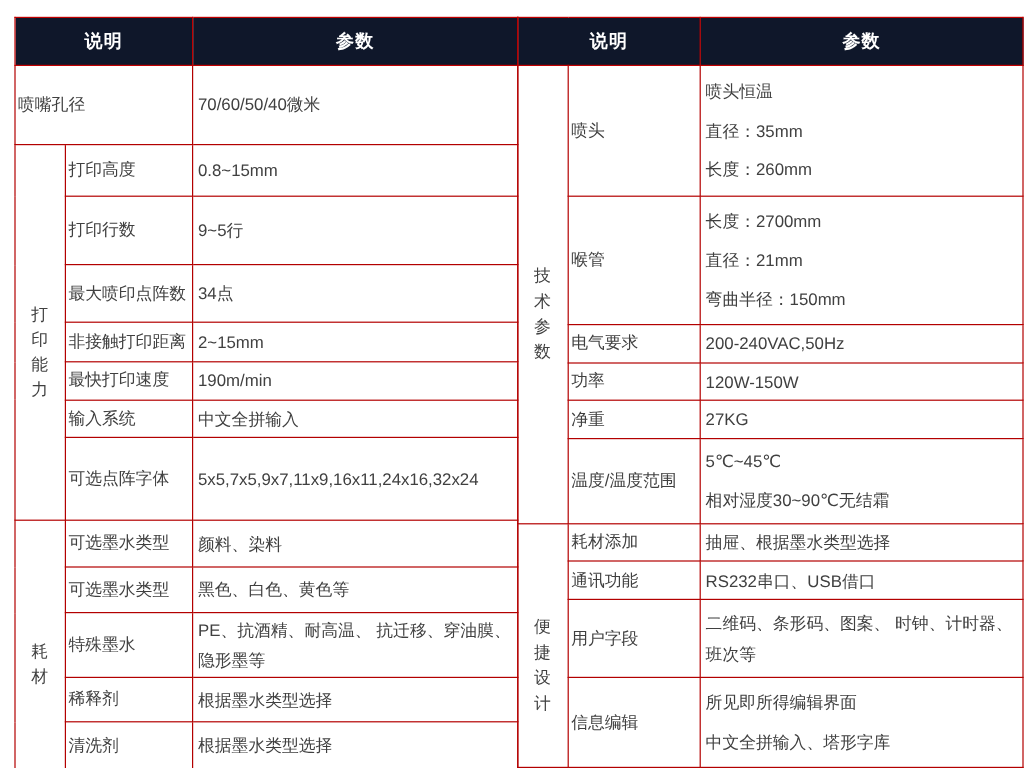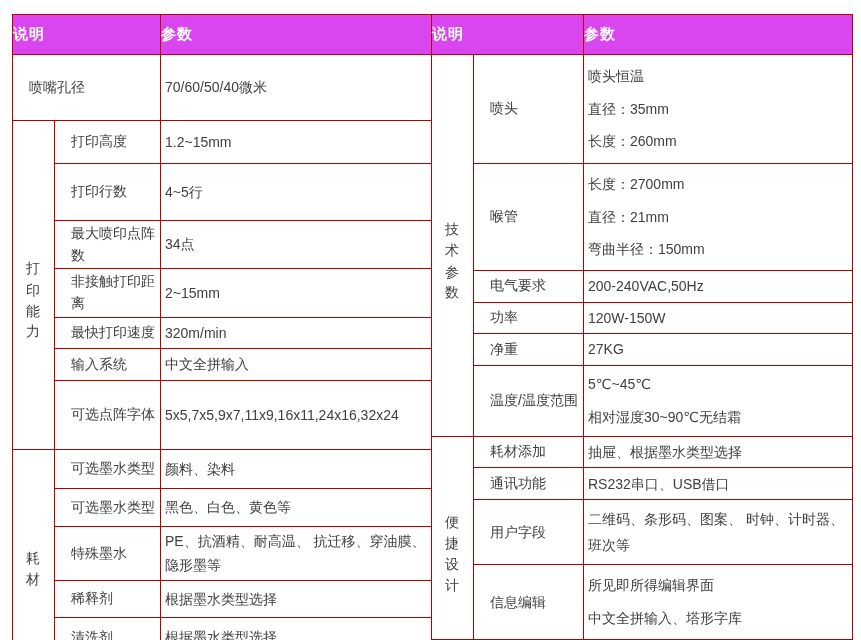--- a/index.html
+++ b/index.html
@@ -6,28 +6,28 @@
   html,body { background:#ffffff; }
   body {
     width:861px; height:640px; overflow:hidden; position:relative;
     font-family:"Liberation Sans","DejaVu Sans",sans-serif;
     color:#404040;
   }
   .sheet { position:absolute; left:12px; top:14px; display:flex; align-items:flex-start; }
   table.spec { border-collapse:collapse; table-layout:fixed; }
   table.spec + table.spec { margin-left:-1px; }
   .spec th {
-    background:#d946ef; color:#ffffff; border:1px solid #c00000;
-    font-size:15px; font-weight:bold; text-align:left; letter-spacing:1px;
+    background:#0f172a; color:#ffffff; border:1px solid #c00000;
+    font-size:15px; font-weight:bold; text-align:center; letter-spacing:1px;
   }
   .spec td {
     border:1px solid #b30000; font-size:14px; color:#404040;
     vertical-align:middle; text-align:left; overflow:hidden;
   }
-  td.lbl { padding:2px 2px 2px 16px; line-height:1.55; }
+  td.lbl { padding:2px 2px 2px 2px; line-height:1.55; }
   td.val { padding:2px 4px; line-height:1.9; }
   td.val.multi { white-space:pre-line; line-height:2.35; }
   td.val.wrap2 { line-height:1.75; }
   td.grp { text-align:center; vertical-align:middle; }
   .vtext {
     display:inline-block; writing-mode:vertical-lr; text-orientation:upright;
     letter-spacing:21px; margin-bottom:-18px; font-size:14px; color:#404040;
   }
 </style>
 </head>
@@ -50,37 +50,37 @@
     <tbody>
       <tr style="height:66px">
         <td colspan="2" class="lbl">喷嘴孔径</td>
         <td class="val">70/60/50/40微米</td>
       </tr>
       <tr style="height:43px">
         <td rowspan="7" class="grp">
           <span class="vtext">打印能力</span>
         </td>
         <td class="lbl">打印高度</td>
-        <td class="val">1.2~15mm</td>
+        <td class="val">0.8~15mm</td>
       </tr>
       <tr style="height:57px">
         <td class="lbl">打印行数</td>
-        <td class="val">4~5行</td>
+        <td class="val">9~5行</td>
       </tr>
       <tr style="height:48px">
         <td class="lbl">最大喷印点阵数</td>
         <td class="val">34点</td>
       </tr>
       <tr style="height:33px">
         <td class="lbl">非接触打印距离</td>
         <td class="val">2~15mm</td>
       </tr>
       <tr style="height:29px">
         <td class="lbl">最快打印速度</td>
-        <td class="val">320m/min</td>
+        <td class="val">190m/min</td>
       </tr>
       <tr style="height:28px">
         <td class="lbl">输入系统</td>
         <td class="val">中文全拼输入</td>
       </tr>
       <tr style="height:69px">
         <td class="lbl">可选点阵字体</td>
         <td class="val">5x5,7x5,9x7,11x9,16x11,24x16,32x24</td>
       </tr>
       <tr style="height:39px">

